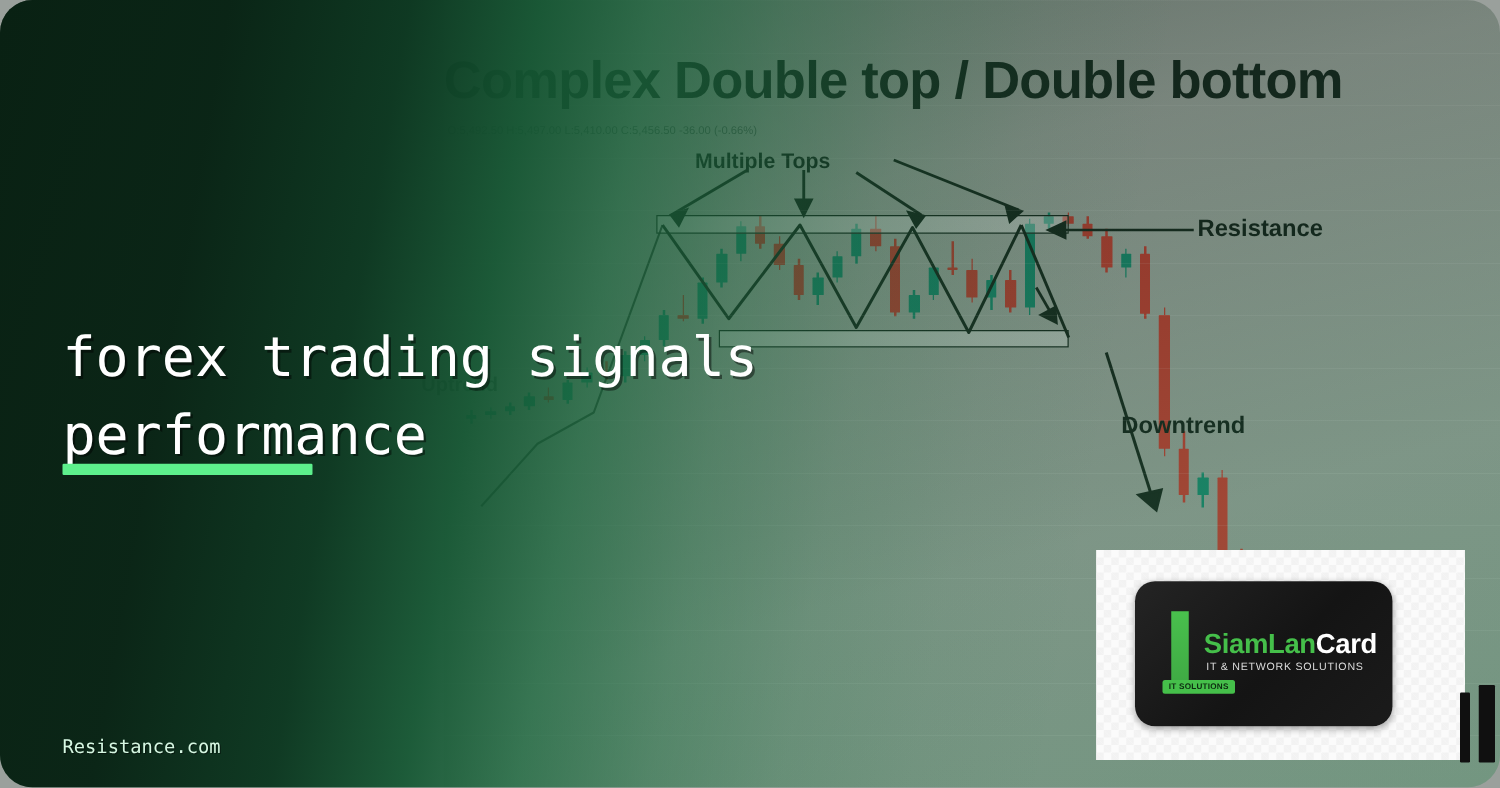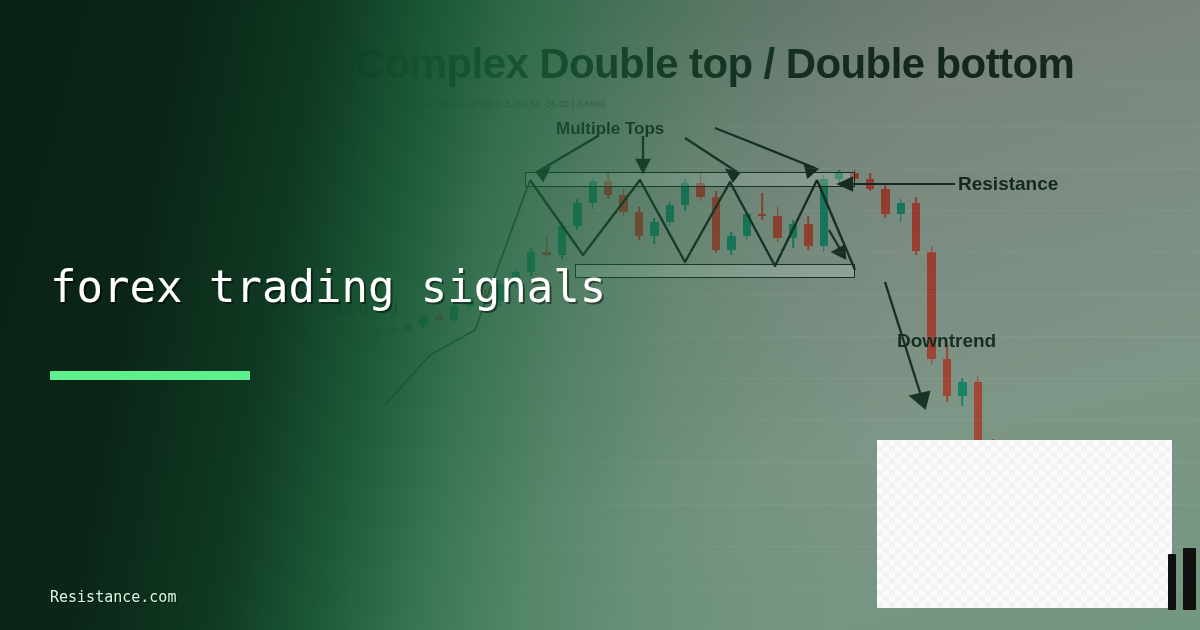--- a/index.html
+++ b/index.html
@@ -4,21 +4,21 @@
 <style>
   * { margin:0; padding:0; box-sizing:border-box; }
   html,body { width:1200px; height:630px; overflow:hidden; }
   body {
     font-family: "Liberation Sans", sans-serif;
     background:#9aa09c;
     position:relative;
   }
 
   
-  #stage { position:absolute; inset:0; overflow:hidden; }
+  #stage { position:absolute; inset:0; overflow:hidden;border-radius:26px; }
 
   .chart-bg {
     position:absolute; left:355px; top:0; width:845px; height:630px;
     background:
       linear-gradient(170deg,#a6aba6 0%, #9aa19b 35%, #919a93 60%, #8e9790 100%);
   }
   .chart-bg::after{
     
     content:""; position:absolute; inset:0;
     background-image:repeating-linear-gradient(to bottom,
@@ -400,22 +400,31 @@
     <div class="ann-label" id="lbl-uptrend" style="left:-18px;top:300px;">Uptrend</div>
   </div>
 
   <div class="bg-title">Complex Double top / Double bottom</div>
   <div class="bg-ohlc">O:5,492.50  H:5,497.00  L:5,410.00  C:5,456.50  -36.00 (-0.66%)</div>
 
   <div class="veil"></div>
 
   <div class="headline">
     <div>forex trading signals</div>
+    <div>performance</div>
   </div>
   <div class="accent"></div>
   <div class="watermark">Resistance.com</div>
 
   <div class="logo-plate"></div>
+  <div class="logo-card">
+    <div class="logo-bar"></div>
+    <div class="logo-word">
+      <span class="g">SiamLan</span><span class="w">Card</span>
+    </div>
+    <div class="logo-sub">IT &amp; NETWORK SOLUTIONS</div>
+    <div class="logo-badge">IT SOLUTIONS</div>
+  </div>
   <div class="edge-glyphs">
     <i class="eg1"></i>
     <i class="eg2"></i>
   </div>
 </div>
 
 </body></html>

